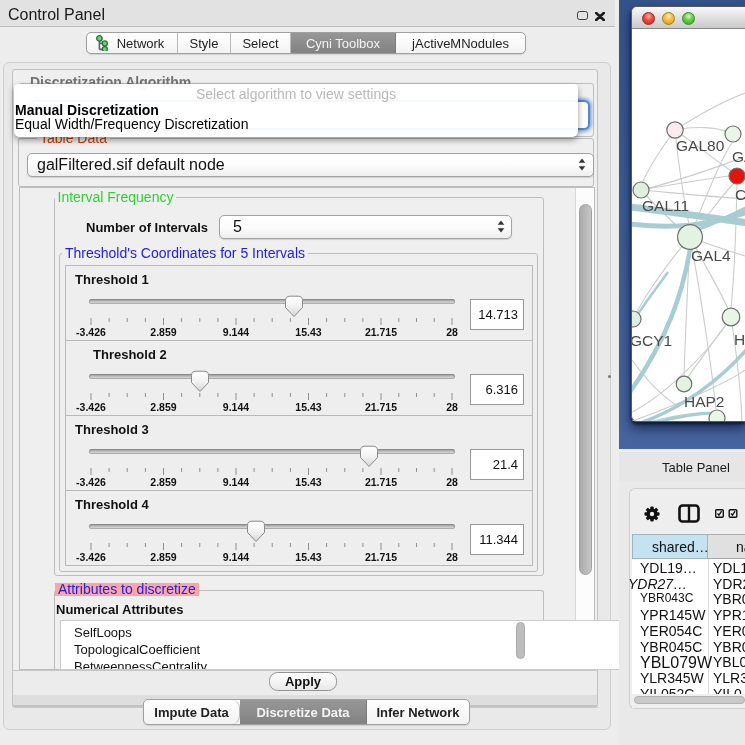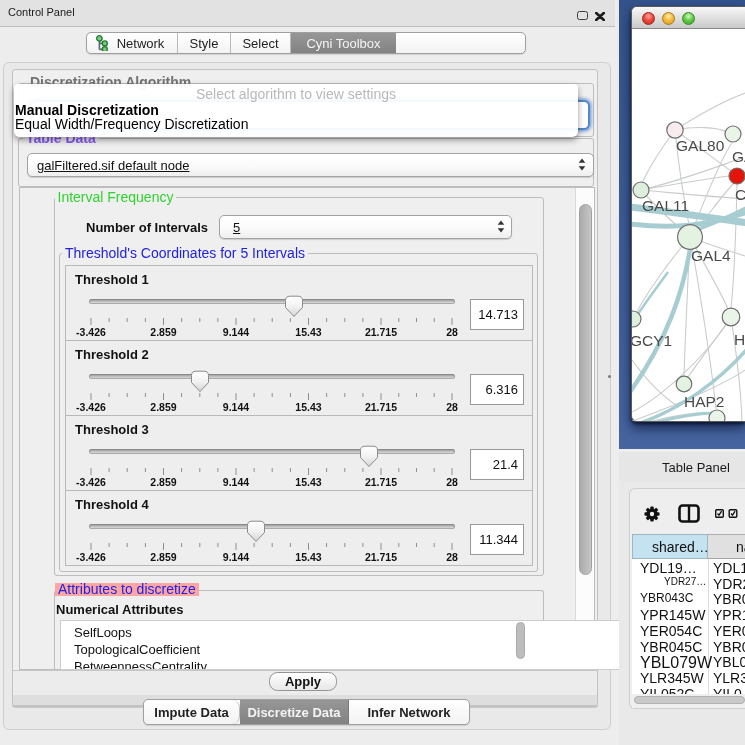--- a/index.html
+++ b/index.html
@@ -9,64 +9,65 @@
  background:linear-gradient(#ffffff,#f3f3f3);box-shadow:0 1px 1px rgba(0,0,0,0.12);overflow:hidden;}
 .seg .s{display:flex;align-items:center;justify-content:center;font-size:13px;color:#222;
  border-right:1px solid #b9b9b9;box-sizing:border-box;}
 .seg .s:last-child{border-right:none;}
 .seg .sel{background:linear-gradient(#979797,#828282);color:#f4f4f4;border-right:1px solid #7c7c7c;}
 .grp{position:absolute;border:1px solid #bdbdbd;border-radius:3px;}
 .gtit{position:absolute;font-size:14px;background:transparent;padding:0 3px;line-height:13px;}
 .combo{position:absolute;border:1px solid #a3a3a3;border-radius:5px;
  background:linear-gradient(#ffffff 0%,#fbfbfb 55%,#eeeeee 100%);
  box-shadow:0 1px 1px rgba(0,0,0,0.15);display:flex;align-items:center;}
-.combo .ctext{font-size:13px;color:#111;margin-left:9px;text-decoration:underline;}
+.combo .ctext{font-size:16px;color:#111;margin-left:9px;}
 .vfield{position:absolute;border:1px solid #989898;background:#ffffff;
  font-size:13px;color:#111;text-align:right;box-sizing:border-box;
  display:flex;align-items:center;justify-content:flex-end;padding-right:5px;}
 .tbox{position:absolute;border:1px solid #b9b9b9;background:#eeeeee;}
 .blab{font-size:13px;font-weight:bold;color:#111;position:absolute;}
 .ticklab{position:absolute;font-size:10.5px;font-weight:bold;color:#111;transform:translateX(-50%);white-space:nowrap;}
 .track{position:absolute;height:5px;border-radius:2.5px;
  background:linear-gradient(#898989,#bcbcbc 45%,#e6e6e6);box-shadow:inset 0 0 0 1px rgba(130,130,130,0.55);}
 .row{font-size:12.5px;color:#111;position:absolute;white-space:nowrap;}
 </style></head><body>
 
 <div class="ab" style="left:0;top:0;width:615px;height:26px;background:#e2e2e2;border-bottom:1px solid #bdbdbd;"></div>
-<div class="ab" style="left:8px;top:6px;font-size:11px;color:#1a1a1a;">Control Panel</div>
+<div class="ab" style="left:8px;top:6px;font-size:16px;color:#1a1a1a;">Control Panel</div>
 <div class="ab" style="left:577px;top:10.5px;width:8.5px;height:7.5px;border:1.5px solid #3c3c3c;border-radius:2.5px;"></div>
 <svg class="ab" style="left:594.5px;top:11.5px;" width="10" height="9" viewBox="0 0 10 9">
  <path d="M1.2 1 L8.8 8 M8.8 1 L1.2 8" stroke="#1a1a1a" stroke-width="2.6" stroke-linecap="round"></path>
 </svg>
 
 <div class="seg" style="left:86px;top:32px;width:438px;height:20px;">
  <div class="s" style="width:91px;"><span style="width:17px;"></span>Network</div>
  <div class="s" style="width:53px;">Style</div>
  <div class="s" style="width:60px;">Select</div>
  <div class="s sel" style="width:105px;">Cyni Toolbox</div>
+ <div class="s" style="flex:1;">jActiveMNodules</div>
 </div>
 <svg class="ab" style="left:95px;top:31.5px;" width="16" height="19" viewBox="0 0 16 19">
  <path d="M4.4 7 V17.4 M4.4 11.4 H9.6 M4.4 17.4 H9.6" stroke="#5c6370" stroke-width="1.6" fill="none"></path>
  <circle cx="4.4" cy="6.4" r="2.7" fill="#7dc87d" stroke="#1e7a2e" stroke-width="1.3"></circle>
  <circle cx="9.8" cy="11.4" r="2.5" fill="#7dc87d" stroke="#1e7a2e" stroke-width="1.3"></circle>
  <circle cx="9.8" cy="17.2" r="2.5" fill="#7dc87d" stroke="#1e7a2e" stroke-width="1.3"></circle>
 </svg>
 
 <div class="ab" style="left:3px;top:62px;width:606px;height:666px;background:#e9e9e9;
  border:1px solid #cecece;border-radius:6px;"></div>
 <div class="ab" style="left:12px;top:69px;width:584px;height:636px;background:#efefef;
  border:1px solid #c2c2c2;border-radius:3px;box-shadow:0 1px 0 #c9c9c9;"></div>
 
 <div class="grp" style="left:18px;top:83px;width:574px;height:52px;"></div>
 <div class="gtit" style="left:27px;top:76px;color:#737373;font-weight:bold;">Discretization Algorithm</div>
 <div class="ab" style="left:30px;top:100px;width:556px;height:26px;border:2.5px solid #5289c7;border-radius:6px;
  background:#fff;box-shadow:0 0 3px 2px rgba(90,140,210,0.65);"></div>
 
 <div class="grp" style="left:18px;top:138px;width:574px;height:47px;"></div>
-<div class="gtit" style="left:23px;top:132px;color:#8b5cf6;font-weight:700;background:#efefef;">Table Data</div>
+<div class="gtit" style="left:37px;top:132px;color:#c2410c;font-weight:400;background:#efefef;">Table Data</div>
 <div class="combo" style="left:27px;top:153px;width:565px;height:22px;">
  <span class="ctext">galFiltered.sif default node</span>
 </div>
 <svg class="ab" style="left:578px;top:158px;" width="8" height="13" viewBox="0 0 8 13">
     <path d="M4 0.5 L7.3 4.7 H0.7 Z" fill="#333333"></path>
     <path d="M4 12.5 L7.3 8.3 H0.7 Z" fill="#333333"></path>
   </svg>
 <div class="ab" style="left:19px;top:187px;width:576px;height:483px;border:1px solid #bdbdbd;
  box-sizing:border-box;background:#efefef;"></div>
 <div class="ab" style="left:575px;top:188px;width:19px;height:481px;background:#fcfcfc;
@@ -123,21 +124,21 @@
     <defs>
       <linearGradient id="thg1" x1="0" y1="0" x2="0" y2="1">
         <stop offset="0" stop-color="#ffffff"></stop>
         <stop offset="0.5" stop-color="#f2f2f2"></stop>
         <stop offset="1" stop-color="#d5d5d5"></stop>
       </linearGradient>
     </defs>
   </svg>
 <div class="vfield" style="left:470px;top:299px;width:54px;height:31px;">14.713</div>
 <div class="tbox" style="left:65px;top:340px;width:466px;height:74px;"></div>
-<div class="blab" style="left:75px;top:347px;">Threshold 2</div>
+<div class="blab" style="left:93px;top:347px;">Threshold 2</div>
 <div class="track" style="left:89px;top:374px;width:366px;"></div>
 <svg class="ab" style="left:86px;top:393px;" width="372" height="8" viewBox="0 0 372 8">
     <line x1="5.0" y1="0" x2="5.0" y2="7" stroke="#8f8f8f" stroke-width="1"></line>
     <line x1="23.1" y1="0" x2="23.1" y2="4" stroke="#8f8f8f" stroke-width="1"></line>
     <line x1="41.2" y1="0" x2="41.2" y2="4" stroke="#8f8f8f" stroke-width="1"></line>
     <line x1="59.4" y1="0" x2="59.4" y2="4" stroke="#8f8f8f" stroke-width="1"></line>
     <line x1="77.5" y1="0" x2="77.5" y2="7" stroke="#8f8f8f" stroke-width="1"></line>
     <line x1="95.6" y1="0" x2="95.6" y2="4" stroke="#8f8f8f" stroke-width="1"></line>
     <line x1="113.8" y1="0" x2="113.8" y2="4" stroke="#8f8f8f" stroke-width="1"></line>
     <line x1="131.9" y1="0" x2="131.9" y2="4" stroke="#8f8f8f" stroke-width="1"></line>
@@ -266,21 +267,21 @@
 </div>
 <div class="ab" style="left:516px;top:622px;width:9px;height:37px;border-radius:4.5px;background:#bdbdbd;border:1px solid #ababab;box-sizing:border-box;"></div>
 
 <div class="ab" style="left:13px;top:670px;width:584px;height:25px;background:#ececec;border-top:1px solid #c6c6c6;"></div>
 <div class="ab" style="left:13px;top:695px;width:584px;height:10px;background:#dedede;border-bottom:1px solid #c2c2c2;"></div>
 <div class="ab" style="left:269px;top:672px;width:66px;height:17px;border:1px solid #939393;border-radius:8.5px;
  background:linear-gradient(#ffffff,#e8e8e8);display:flex;align-items:center;justify-content:center;
  font-size:13px;font-weight:600;color:#111;">Apply</div>
 <div class="seg" style="left:143px;top:699px;width:325px;height:24px;">
  <div class="s" style="width:96px;font-weight:600;border-radius:8px;">Impute Data</div>
- <div class="s sel" style="width:109px;font-weight:600;">Discretize Data</div>
+ <div class="s sel" style="width:127px;font-weight:600;">Discretize Data</div>
  <div class="s" style="flex:1;font-weight:600;">Infer Network</div>
 </div>
 
 <div class="ab" style="left:619px;top:0;width:126px;height:449px;background:linear-gradient(#34538c,#46649f);"></div>
 <div class="ab" style="left:631px;top:6px;width:114px;height:416px;background:#ffffff;border:1px solid #5a5a5a;
  border-radius:6px 0 0 6px;border-right:none;box-shadow:0 2px 3px rgba(5,15,40,0.75), 0 6px 12px rgba(5,15,45,0.7);box-sizing:border-box;overflow:hidden;">
  <div style="height:21px;background:linear-gradient(#f8f8f8,#c9c9c9);border-bottom:1px solid #8a8a8a;position:relative;">
   <div style="position:absolute;left:10px;top:5px;width:11px;height:11px;border-radius:50%;
    background:radial-gradient(circle at 50% 30%,#ffa79e 0%,#ee4a3d 45%,#c02c22 100%);border:0.5px solid #99261e;"></div>
   <div style="position:absolute;left:30px;top:5px;width:11px;height:11px;border-radius:50%;
@@ -378,21 +379,21 @@
 </svg>
 
 <div class="ab" style="left:632px;top:534px;width:76px;height:25px;background:#c4e2f0;border:1px solid #9fb6c0;box-sizing:border-box;"></div>
 <div class="ab" style="left:708px;top:534px;width:37px;height:25px;background:#e0e0e0;border-top:1px solid #adadad;border-bottom:1px solid #a5a5a5;box-sizing:border-box;"></div>
 <div class="row" style="left:652px;top:539px;font-size:14px;">shared…</div>
 <div class="row" style="left:736px;top:539px;font-size:14px;">name</div>
 <div class="ab" style="left:632px;top:559px;width:113px;height:134.5px;background:#ffffff;overflow:hidden;"></div>
 <div class="ab" style="left:707.5px;top:559px;width:1px;height:134.5px;background:#dcdcdc;"></div>
 <div class="row" style="left:640px;top:560.0px;font-size:14px;">YDL19…</div>
 <div class="row" style="left:713px;top:560.0px;font-size:14px;">YDL1</div>
-<div class="row" style="left:664px;top:575.7px;font-size:10px;">YDR27…</div>
+<div class="row" style="left:628px;top:575.7px;font-size:14px;font-style:italic;">YDR27…</div>
 <div class="row" style="left:713px;top:575.7px;font-size:14px;">YDR2</div>
 <div class="row" style="left:640px;top:591.4px;font-size:12px;">YBR043C</div>
 <div class="row" style="left:713px;top:591.4px;font-size:14px;">YBR0</div>
 <div class="row" style="left:640px;top:607.1px;font-size:14px;">YPR145W</div>
 <div class="row" style="left:713px;top:607.1px;font-size:14px;">YPR1</div>
 <div class="row" style="left:640px;top:622.8px;font-size:14px;">YER054C</div>
 <div class="row" style="left:713px;top:622.8px;font-size:14px;">YER0</div>
 <div class="row" style="left:640px;top:638.5px;font-size:14px;">YBR045C</div>
 <div class="row" style="left:713px;top:638.5px;font-size:14px;">YBR0</div>
 <div class="row" style="left:640px;top:654.2px;font-size:16px;">YBL079W</div>

